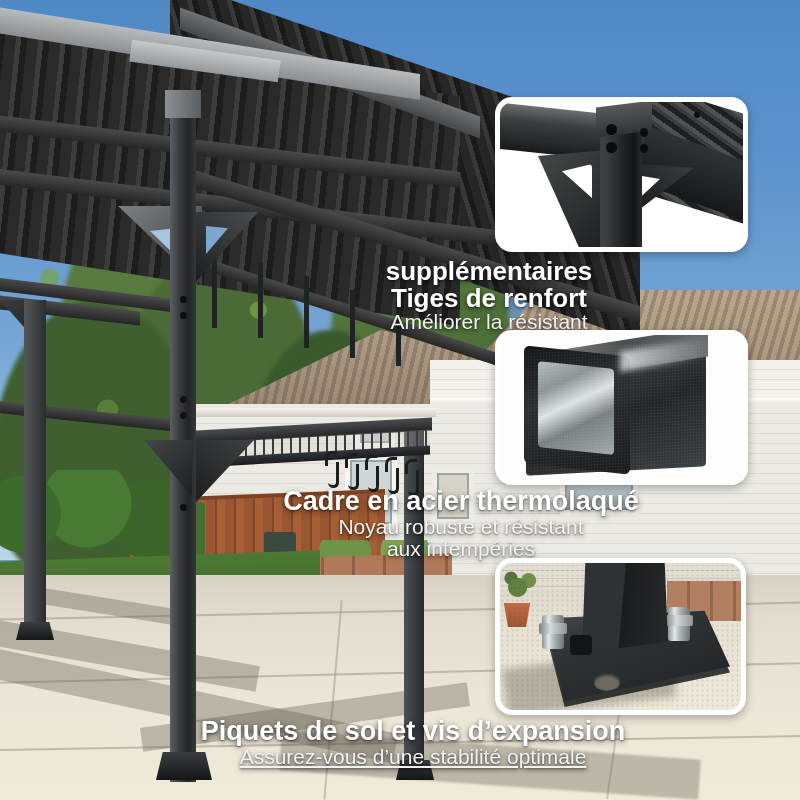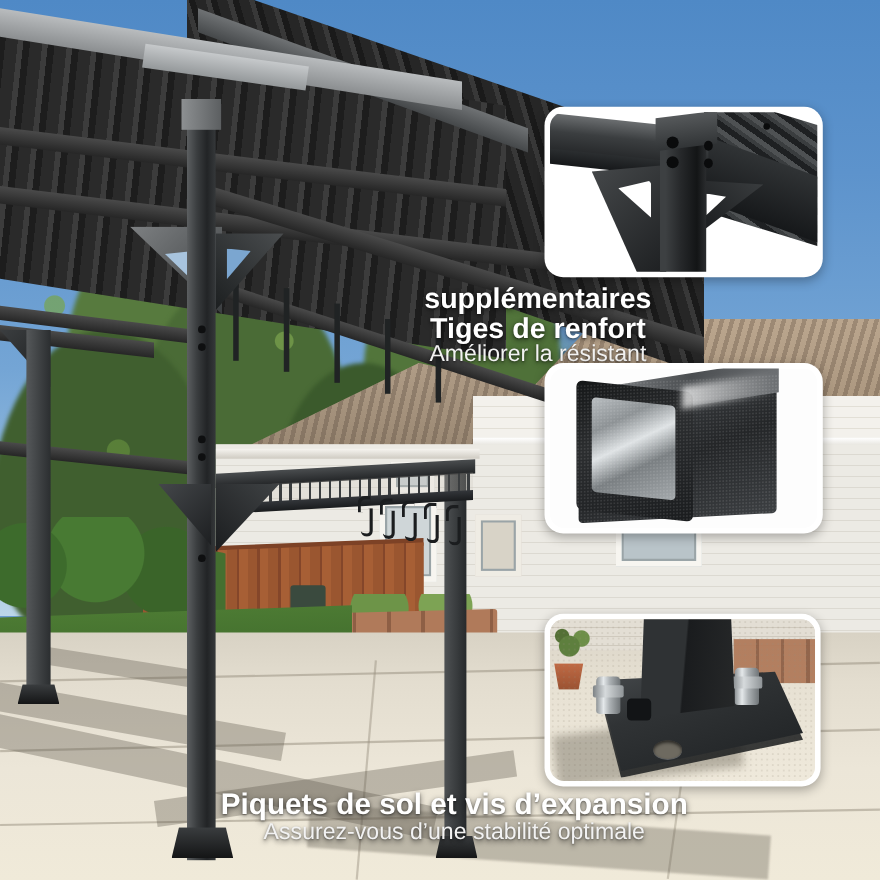--- a/index.html
+++ b/index.html
@@ -500,21 +500,21 @@
   .cap-sub {
     font-size:21px; font-weight:normal; color:#f2f2f2; line-height:1.06;
     text-shadow:0 2px 5px rgba(0,0,0,.5), 0 1px 2px rgba(0,0,0,.4);
   }
   #caption-1 { top:258px; padding-left:178px; }
   #caption-2 { top:488px; padding-left:122px; }
   #caption-3 { top:718px; padding-left:26px; }
   #caption-1 .cap-title { font-size:26px; }
   #caption-2 .cap-title { font-size:27px; }
   #caption-3 .cap-title { font-size:27px; }
-  #caption-3 .cap-sub { font-size:21px; }
+  #caption-3 .cap-sub { font-size:21px;text-decoration:underline; }
 </style>
 </head>
 <body>
 
 <div id="stage">
 
   <div class="photo">
     <div class="sky"></div>
 
     <div class="tree-mass tm5"></div>
@@ -642,20 +642,25 @@
       <div class="i2-bg"></div>
       <div class="i2-tube-body"></div>
       <div class="i2-tube-top"></div>
       <div class="i2-tube-face"></div>
       <div class="i2-tube-inner"></div>
       <div class="i2-tex"></div>
       <div class="i2-sheen"></div>
     </div>
   </div>
 
+  <div class="caption" id="caption-2">
+    <div class="cap-title">Cadre en acier thermolaqué</div>
+    <div class="cap-sub">Noyau robuste et résistant</div>
+    <div class="cap-sub">aux intempéries</div>
+  </div>
 
   <div class="inset" id="inset-3">
     <div class="inset-inner">
       <div class="i3-ground"></div>
       <div class="i3-wall"></div>
       <div class="i3-plant"></div>
       <div class="i3-pot"></div>
       <div class="i3-brick"></div>
       <div class="i3-ground-tex"></div>
       <div class="i3-shadow"></div>

